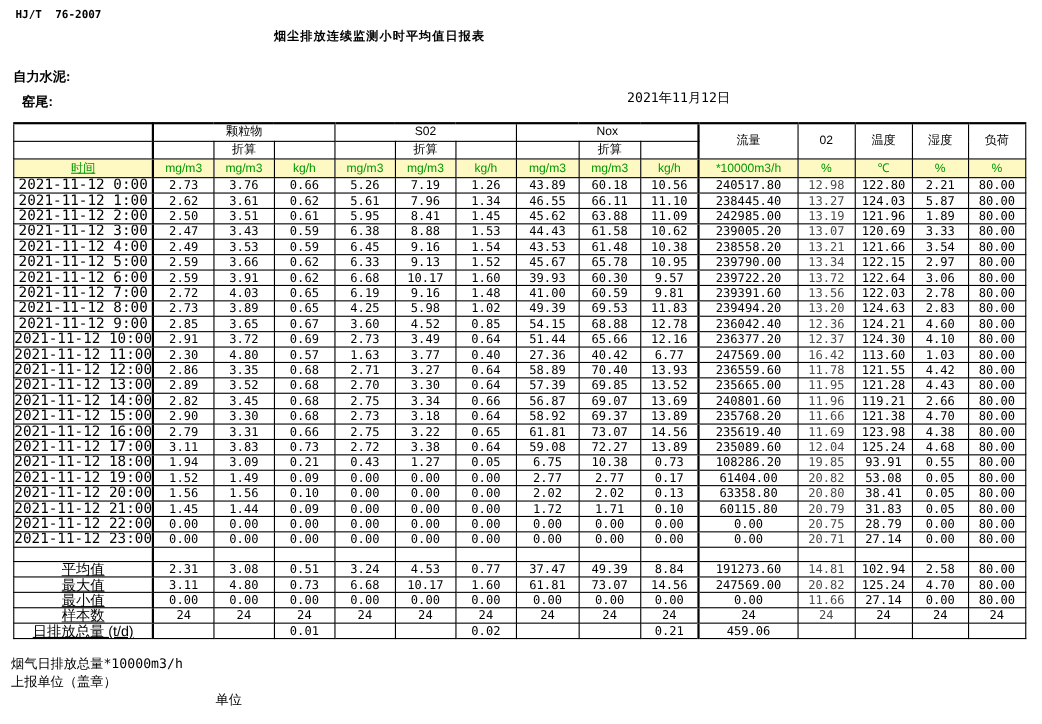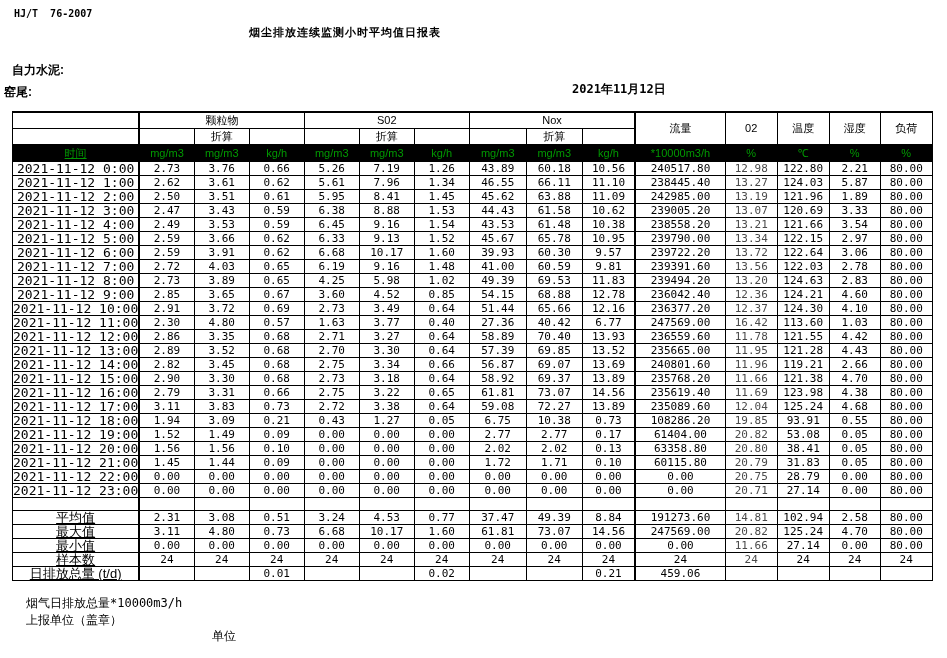--- a/index.html
+++ b/index.html
@@ -15,49 +15,49 @@
   }
   .title {
     margin-top: 6px; width: 690px; text-align: center;
     font-size: 11px; font-weight: bold; letter-spacing: 1px;
     font-family: "Liberation Sans", sans-serif;
   }
   .company {
     margin: 22px 0 0 12px; font-size: 12px; font-weight: bold;
     font-family: "Liberation Sans", sans-serif;
   }
-  .loc-row { position: relative; margin: 2px 0 0 4px; height: 15px; }
+  .loc-row { position: relative; margin: 2px 0 0 20px; height: 15px; }
   .loc { font-size: 12px; font-weight: bold; font-family: "Liberation Sans", sans-serif; }
-  .date { position: absolute; left: 568px; top: 0; font-size: 12px; font-weight: bold; }
+  .date { position: absolute; left: 550px; top: 0; font-size: 12px; font-weight: normal; }
 
   table {
     border-collapse: collapse; table-layout: fixed;
     margin: 15px 0 0 12px;
     font-size: 11px;
   }
   td {
     border: 1px solid #000;
     height: 13px; line-height: 13px;
     padding: 0; text-align: center; vertical-align: middle;
     overflow: hidden; white-space: nowrap;
   }
   thead td { height: 15px; line-height: 15px; font-family: "Liberation Sans", sans-serif; }
   thead tr:first-child td { border-top: 2px solid #000; }
   tr.unit-row td {
-    background: #000000; color: #009900;
+    background: #fef9c3; color: #009900;
     height: 16px; line-height: 16px;
   }
   .r2 { border-right: 2px solid #000; }
   .l2 { border-left: 2px solid #000; }
   .ul { text-decoration: underline; }
   .o2 { color: #4a4a4a; }
   td.time, td.summary-label { font-size: 13px; }
   .summary-label { font-family: "Liberation Sans", sans-serif; }
 
-  .footer { margin: 14px 0 0 26px; font-size: 12px; }
+  .footer { margin: 14px 0 0 10px; font-size: 12px; }
   .footer-note { height: 15px; }
   .footer-units { position: relative; height: 16px; margin-top: 2px; font-family: "Liberation Sans", sans-serif; }
   .unit-word { position: absolute; left: 186px; top: 16px; }
 </style>
 </head>
 <body>
 
 <div>
 
   <div class="std">HJ/T  76-2007</div>

